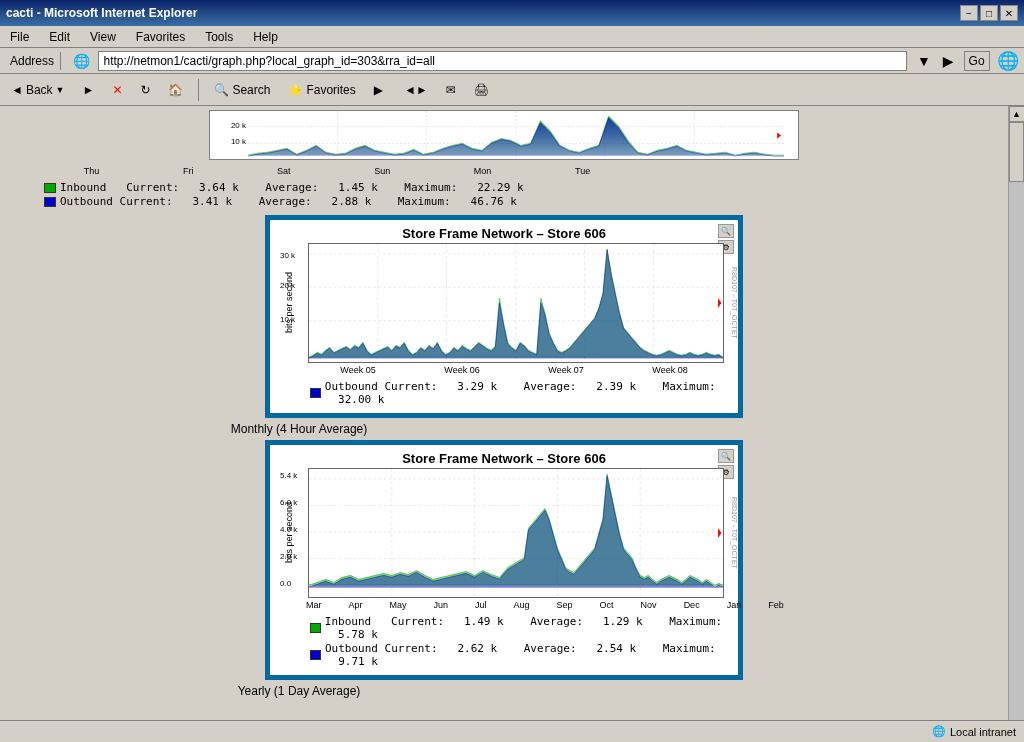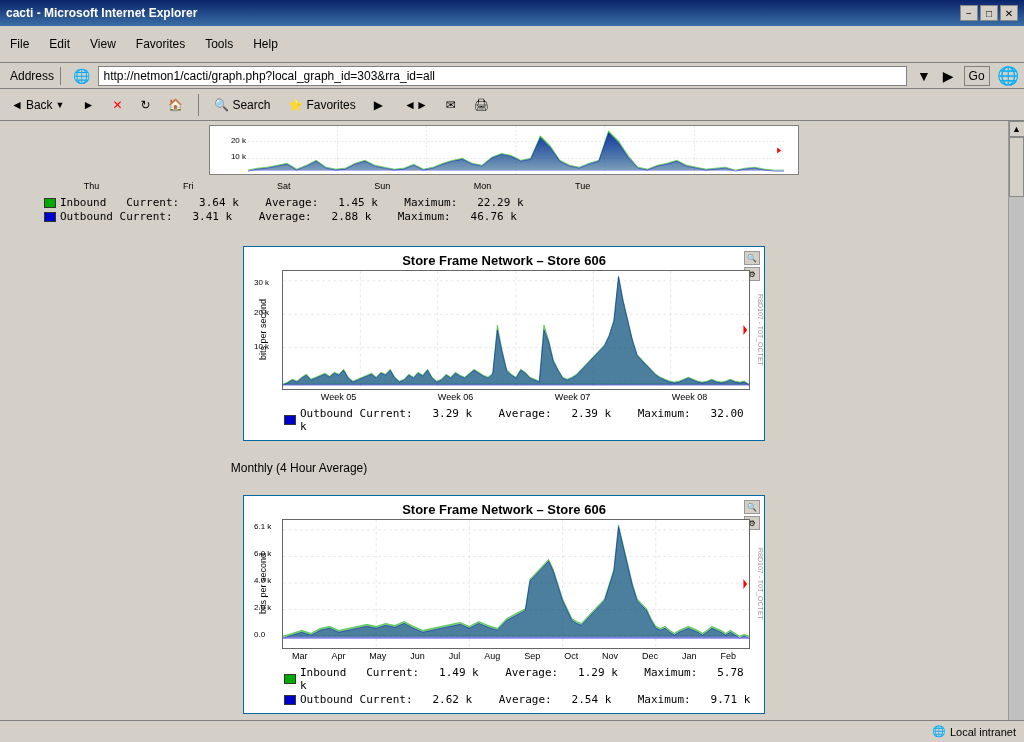--- a/index.html
+++ b/index.html
@@ -27,21 +27,21 @@
       color: #000;
     }
 
     
     .menu-bar {
       background: #d4d0c8;
       border-bottom: 1px solid #808080;
       padding: 2px 4px;
       display: flex;
       gap: 8px;
-      height: 37px;
+      height: 22px;
       align-items: center;
     }
     .menu-item {
       padding: 2px 6px;
       font-size: 12px;
       cursor: pointer;
     }
 
     
     .address-bar {
@@ -115,23 +115,23 @@
     
     .section-label {
       text-align: center;
       font-size: 12px;
       padding: 4px 0;
       color: #000;
     }
 
     .graph-container {
       background: white;
-      border: 1px solid #0369a1;
-      margin: 16px auto;
-      width: 522px;
+      border: 5px solid #0369a1;
+      margin: 0 auto;
+      width: 478px;
       position: relative;
     }
 
     .graph-title {
       text-align: center;
       font-size: 13px;
       font-weight: bold;
       padding: 6px 0 2px 0;
       color: #000;
     }
@@ -432,21 +432,21 @@
       <div class="graph-title">Store Frame Network – Store 606</div>
       <div style="position:absolute; top:4px; right:4px; display:flex; flex-direction:column; gap:2px;">
         <button style="width:16px;height:14px;background:#d4d0c8;border:1px solid #999;font-size:8px;cursor:pointer;display:flex;align-items:center;justify-content:center;">🔍</button>
         <button style="width:16px;height:14px;background:#d4d0c8;border:1px solid #999;font-size:8px;cursor:pointer;display:flex;align-items:center;justify-content:center;">⚙</button>
       </div>
       <div class="graph-wrapper">
         <div class="y-label-container">
           <span class="y-label-text">bits per second</span>
         </div>
         <div style="flex:1; position:relative;">
-          <div style="position:absolute; left:-28px; top:3px; font-size:8px;">6.1 k</div>
+          <div style="position:absolute; left:-28px; top:3px; font-size:8px;">5.4 k</div>
           <div style="position:absolute; left:-28px; top:30px; font-size:8px;">6.0 k</div>
           <div style="position:absolute; left:-28px; top:57px; font-size:8px;">4.0 k</div>
           <div style="position:absolute; left:-28px; top:84px; font-size:8px;">2.0 k</div>
           <div style="position:absolute; left:-28px; top:111px; font-size:8px;">0.0</div>
           <div class="graph-canvas-monthly">
             <svg viewBox="0 0 500 130" preserveAspectRatio="none" style="width:100%;height:100%;">
 
               <line x1="0" y1="10" x2="500" y2="10" stroke="#ccc" stroke-width="0.5" stroke-dasharray="3,3"></line>
               <line x1="0" y1="37" x2="500" y2="37" stroke="#ccc" stroke-width="0.5" stroke-dasharray="3,3"></line>
               <line x1="0" y1="64" x2="500" y2="64" stroke="#ccc" stroke-width="0.5" stroke-dasharray="3,3"></line>
@@ -462,21 +462,21 @@
               <path d="M0,120 L10,117 L20,114 L30,117 L40,112 L50,110 L60,114 L70,112 L80,110 L90,108 L100,110 L110,107 L120,109 L130,105 L140,110 L150,114 L160,112 L170,110 L180,108 L190,106 L200,110 L210,105 L220,109 L230,112 L240,102 L250,97 L260,92 L265,62 L270,57 L275,52 L280,47 L285,42 L290,52 L295,67 L300,82 L305,92 L310,102 L315,105 L320,107 L325,102 L330,97 L335,92 L340,87 L345,82 L350,67 L355,52 L360,7 L365,27 L370,47 L375,67 L380,82 L385,87 L390,92 L395,102 L400,110 L405,112 L410,110 L415,114 L420,117 L425,114 L430,112 L435,110 L440,112 L445,114 L450,117 L455,114 L460,110 L465,112 L470,114 L475,117 L480,114 L485,117 L490,120 L495,118 L500,120 Z" fill="#0000cc" fill-opacity="0.4" stroke="#0000cc" stroke-width="0.5"></path>
               <polygon points="498,65 494,60 494,70" fill="red"></polygon>
             </svg>
           </div>
         </div>
         <div class="graph-right-label">
           <span class="graph-right-label-text">R8D107 - T0T_OCTET</span>
         </div>
       </div>
 
-      <div style="display:flex; justify-content:space-around; margin-left:36px; margin-right:16px; font-size:9px; color:#000; padding:2px 0;">
+      <div style="display:flex; justify-content:space-around; margin-left:36px; margin-right:16px; font-size:9px; color:#000; padding:2px 0;gap:27px;">
         <span>Mar</span>
         <span>Apr</span>
         <span>May</span>
         <span>Jun</span>
         <span>Jul</span>
         <span>Aug</span>
         <span>Sep</span>
         <span>Oct</span>
         <span>Nov</span>
         <span>Dec</span>

